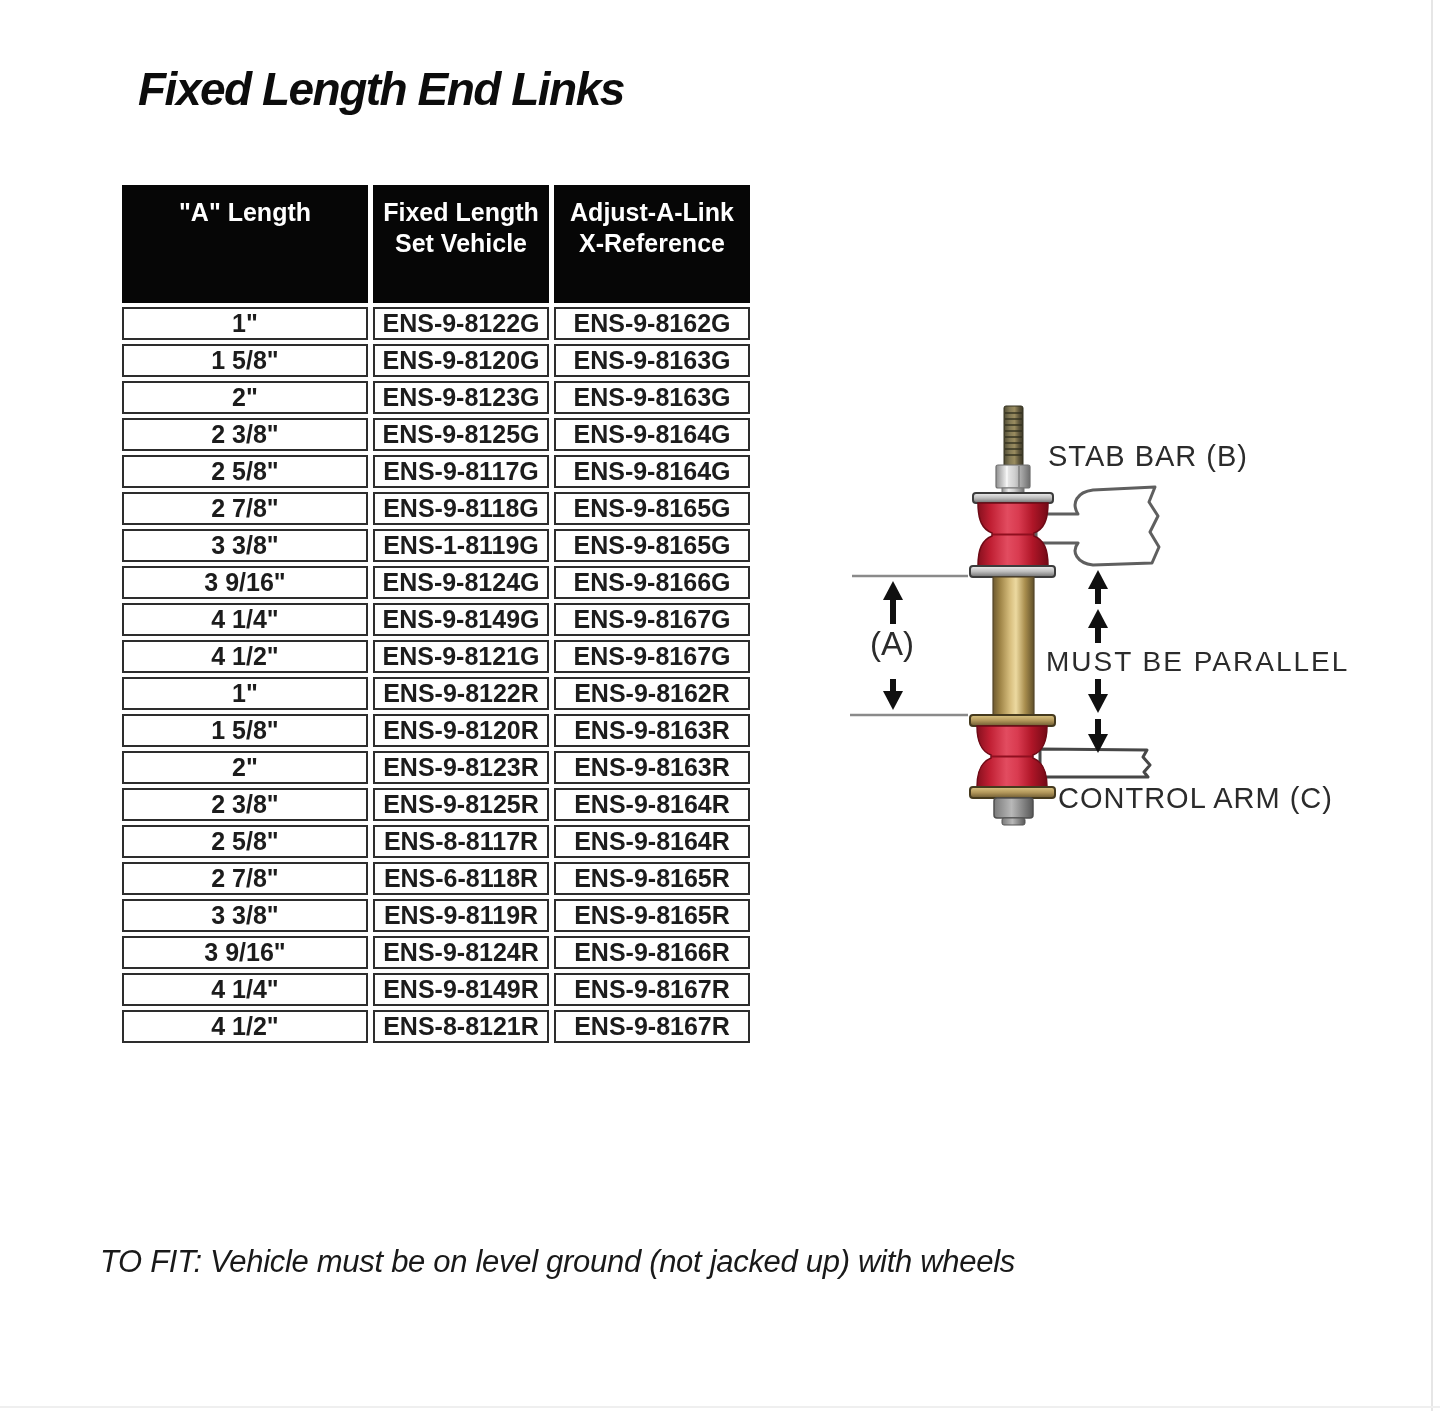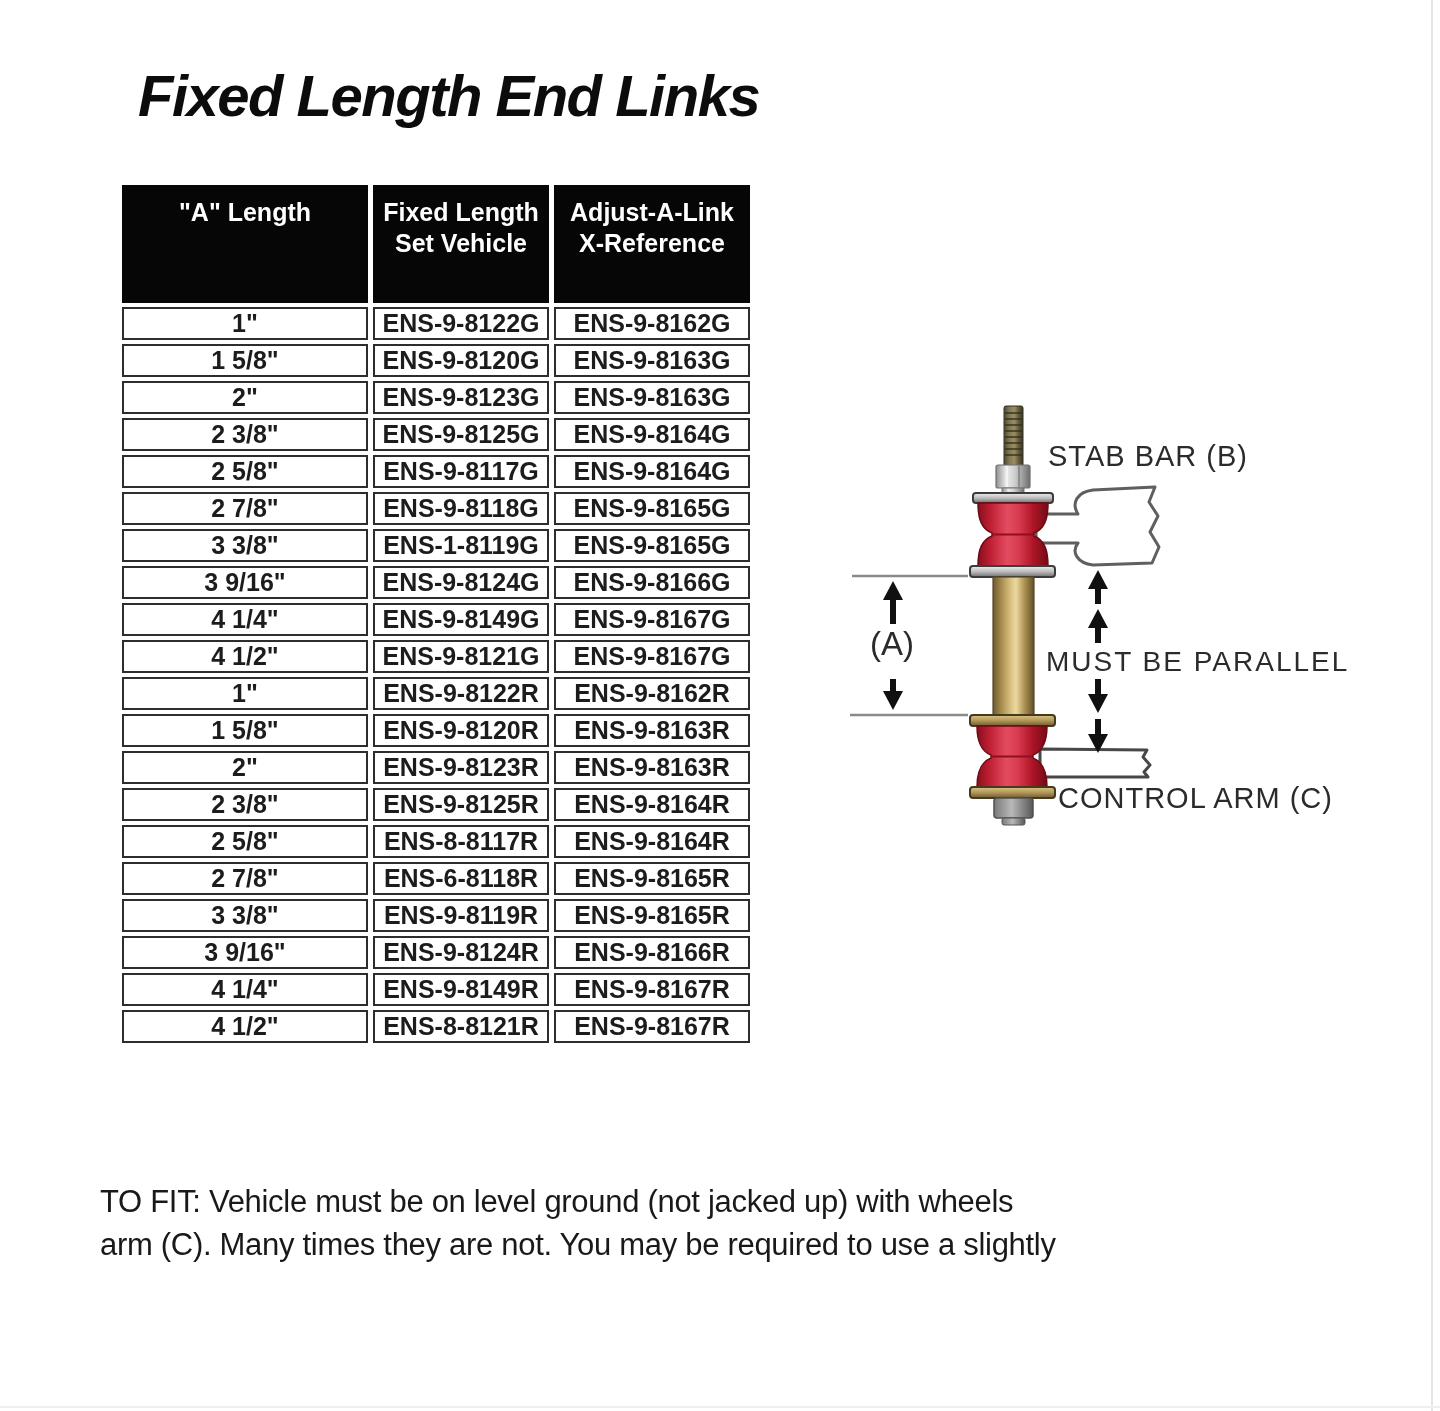--- a/index.html
+++ b/index.html
@@ -2,38 +2,38 @@
 <html><head>
 <meta charset="utf-8">
 <style>
   html,body{margin:0;padding:0;background:#ffffff;}
   body{width:1440px;height:1411px;position:relative;overflow:hidden;
        font-family:"Liberation Sans",sans-serif;color:#1b1b1b;}
   .page{position:absolute;inset:0;background:#fff;}
   .edge-r{position:absolute;left:1431px;top:0;width:2px;height:1411px;background:#e6e6e6;}
   .edge-b{position:absolute;left:0;top:1406px;width:1440px;height:2px;background:#efefef;}
 
-  .title{position:absolute;left:138px;top:62px;font-size:58px;font-weight:bold;
+  .title{position:absolute;left:138px;top:62px;font-size:46px;font-weight:bold;
          font-style:italic;letter-spacing:-1.5px;color:#0c0c0c;white-space:nowrap;}
 
   .tbl-wrap{position:absolute;left:117px;top:181px;}
   table.parts{border-collapse:separate;border-spacing:5px 4px;table-layout:fixed;}
   table.parts th{background:#060606;color:#fff;font-weight:bold;font-size:25px;
                  vertical-align:top;padding:10px 2px 0 2px;height:104px;text-align:center;
                  border:2px solid #060606;}
   table.parts col.c1{width:246px;} table.parts col.c2{width:176px;} table.parts col.c3{width:196px;}
   table.parts td{border:2px solid #2d2d2d;background:#fff;height:29px;text-align:center;
                  font-size:25px;font-weight:bold;color:#1c1c1c;padding:0 2px;white-space:nowrap;}
   .hline{line-height:31px;}
 
   .diagram{position:absolute;left:830px;top:393px;width:590px;height:470px;}
   .diagram svg{width:100%;height:100%;}
   .svg-label{font-family:"Liberation Sans",sans-serif;fill:#2b2b2b;}
 
-  .note{position:absolute;left:100px;top:1180px;width:1060px;
+  .note{position:absolute;left:100px;top:1240px;width:1060px;font-style:italic;
         font-size:31px;line-height:43px;color:#191919;letter-spacing:-0.3px;}
   .note div{white-space:nowrap;}
 </style>
 </head>
 <body>
 
 <div class="page">
   <div class="title">Fixed Length End Links</div>
 
   <div class="tbl-wrap">
@@ -303,18 +303,17 @@
         </g>
       </g>
 
       <text class="svg-label" x="218" y="73" font-size="29" letter-spacing="1">STAB BAR (B)</text>
       <text class="svg-label" x="228" y="415" font-size="29" letter-spacing="1">CONTROL ARM (C)</text>
     </svg>
   </div>
 
   <div class="note">
     <div>TO FIT: Vehicle must be on level ground (not jacked up) with wheels</div>
-    <div>arm (C). Many times they are not. You may be required to use a slightly</div>
   </div>
 
   <div class="edge-r"></div>
   <div class="edge-b"></div>
 </div>
 
 </body></html>

